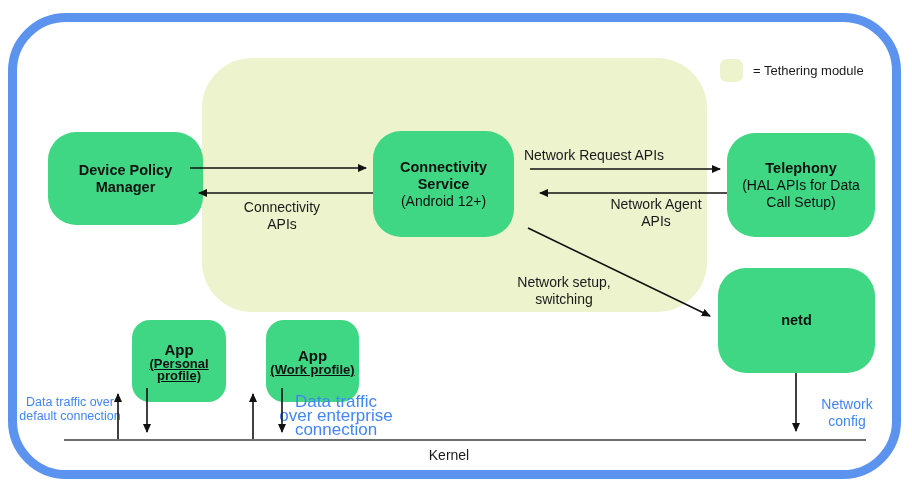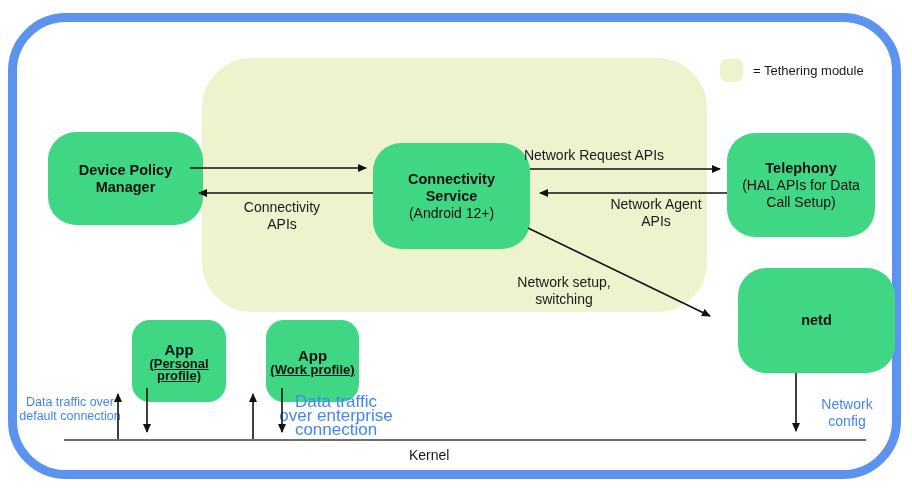--- a/index.html
+++ b/index.html
@@ -19,42 +19,42 @@
   .legend .swatch{width:23px;height:23px;border-radius:7px;background:#edf3cd;display:inline-block;}
   .legend .legend-text{font-size:13px;color:#1a1a1a;white-space:nowrap;}
 
   
   .node{position:absolute;box-sizing:border-box;background:#3fd783;border-radius:28px;
     display:flex;flex-direction:column;align-items:center;justify-content:center;text-align:center;}
   .node .node-title{font-weight:700;font-size:14.5px;line-height:17px;}
   .node .node-subtitle{font-weight:400;font-size:14px;line-height:17px;}
   .node-dpm{left:48px;top:132px;width:155px;height:93px;}
   .node-dpm .node-title{max-width:120px;}
-  .node-cs{left:373px;top:131px;width:157px;height:106px;margin-top:12px;}
+  .node-cs{left:373px;top:131px;width:141px;height:106px;}
   .node-cs .node-title{max-width:110px;}
   .node-telephony{left:727px;top:133px;width:148px;height:104px;}
   .node-telephony .node-subtitle{max-width:132px;}
-  .node-netd{left:718px;top:268px;width:157px;height:105px;margin-left:20px;}
+  .node-netd{left:718px;top:268px;width:157px;height:105px;}
   .node-app{border-radius:18px;width:94px;height:82px;top:320px;margin-left:44px;}
   .node-app-personal{left:88px;}
   .node-app-work{left:222px;width:93px;}
   .node-app .node-title{font-size:15px;line-height:17px;}
   .node-app .node-subtitle{font-weight:700;font-size:13px;line-height:12px;text-decoration:underline;}
 
   
   .edge-label{position:absolute;text-align:center;font-size:14px;line-height:17px;color:#1a1a1a;}
   .lbl-connectivity-apis{left:232px;top:199px;width:100px;}
   .lbl-network-request-apis{left:514px;top:147px;width:160px;}
   .lbl-network-agent-apis{left:606px;top:196px;width:100px;}
   .lbl-network-setup{left:504px;top:274px;width:120px;}
   .blue-label{position:absolute;text-align:center;color:#4285f4;}
   .lbl-traffic-default{left:13px;top:395px;width:114px;font-size:12.5px;line-height:14px;}
   .lbl-traffic-enterprise{left:279px;top:395px;width:114px;font-size:17px;line-height:14px;}
   .lbl-network-config{left:805px;top:396px;width:84px;font-size:14px;line-height:16.5px;}
-  .lbl-kernel{position:absolute;left:409px;top:447px;width:80px;
+  .lbl-kernel{position:absolute;left:409px;top:447px;width:80px;text-align:center;
     font-size:14px;color:#1a1a1a;}
 
   .arrows{position:absolute;left:0;top:0;pointer-events:none;}
 </style>
 </head>
 <body>
 
 <div class="canvas">
 
   <div class="outer-border"></div>

